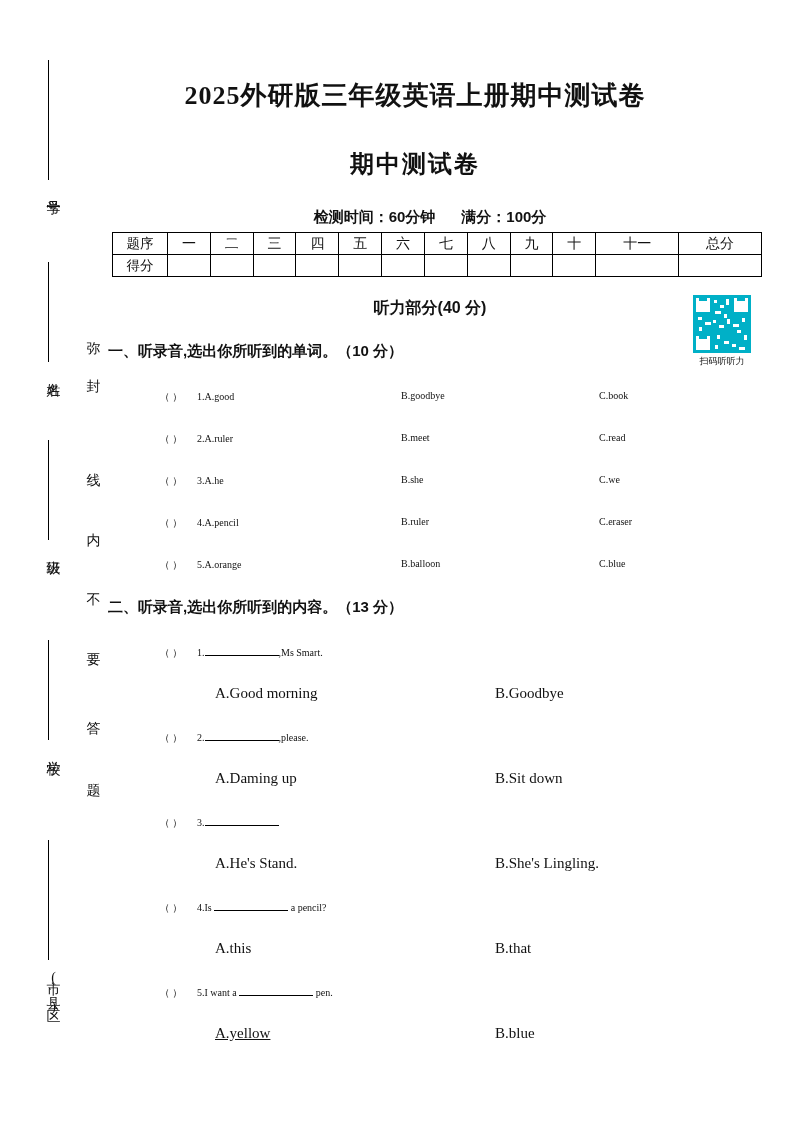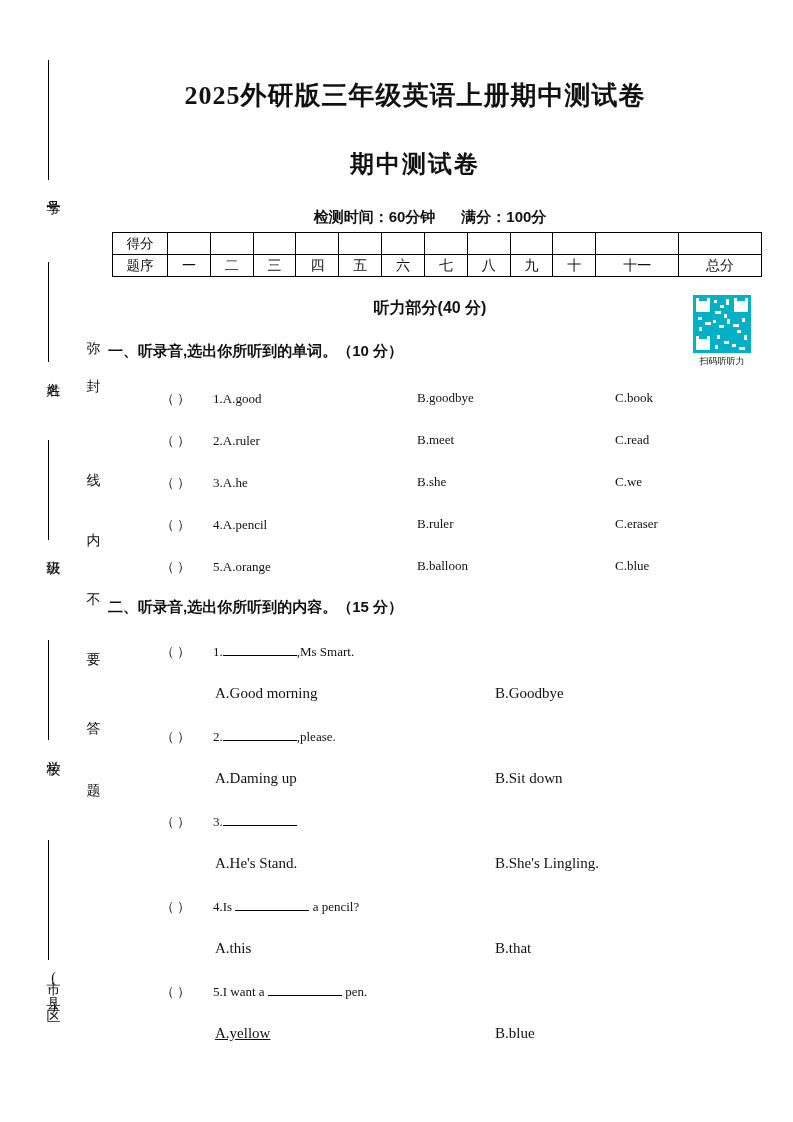--- a/index.html
+++ b/index.html
@@ -145,23 +145,24 @@
   .q-title {
     position: absolute;
     left: 3px;
     font-weight: bold;
     font-size: 15px;
     font-family: "Liberation Sans", sans-serif;
     white-space: nowrap;
   }
   .item-row {
     position: absolute;
-    left: 56px;
-    font-size: 13px;
+    left: 40px;
+    font-size: 10px;
     white-space: nowrap;
+    text-align: center;
   }
   .paren { display: inline-block; width: 52px; }
   .num { display: inline-block; }
   .optA { display: inline-block; }
   .colB { position: absolute; left: 256px; }
   .colC { position: absolute; left: 454px; }
   .sub-row {
     position: absolute;
     left: 110px;
     font-size: 15px;
@@ -207,48 +208,48 @@
   <div class="title-main">2025外研版三年级英语上册期中测试卷</div>
   <div class="title-sub">期中测试卷</div>
 
   <div class="exam-meta">
     <span>检测时间：60分钟</span><span class="gap"></span><span>满分：100分</span>
   </div>
 
   <table class="score-table">
     <tbody>
         <tr>
-      <td class="hdr">得分</td>
-      <td></td>
-      <td></td>
-      <td></td>
-      <td></td>
-      <td></td>
-      <td></td>
-      <td></td>
-      <td></td>
-      <td></td>
-      <td></td>
-      <td></td>
-      <td></td>
-    </tr>
-    <tr>
       <td class="hdr">题序</td>
       <td>一</td>
       <td>二</td>
       <td>三</td>
       <td>四</td>
       <td>五</td>
       <td>六</td>
       <td>七</td>
       <td>八</td>
       <td>九</td>
       <td>十</td>
       <td>十一</td>
       <td>总分</td>
+    </tr>
+    <tr>
+      <td class="hdr">得分</td>
+      <td></td>
+      <td></td>
+      <td></td>
+      <td></td>
+      <td></td>
+      <td></td>
+      <td></td>
+      <td></td>
+      <td></td>
+      <td></td>
+      <td></td>
+      <td></td>
     </tr>
   </tbody>
     </table>
 
   <div class="section-heading">听力部分(40 分)</div>
 
   <div class="qr-wrap">
     <div class="qr-box">
       <div class="cell" style="left:3px;  top:3px;  width:3px;  height:14px;"></div>
       <div class="cell" style="left:14px; top:3px;  width:3px;  height:14px;"></div>
@@ -307,21 +308,21 @@
     <span class="paren">（   ）</span><span class="num">4.</span><span class="optA">A.pencil</span>
     <span class="colB">B.ruler</span>
     <span class="colC">C.eraser</span>
   </div>
   <div class="item-row" style="top:558px;">
     <span class="paren">（   ）</span><span class="num">5.</span><span class="optA">A.orange</span>
     <span class="colB">B.balloon</span>
     <span class="colC">C.blue</span>
   </div>
 
-  <div class="q-title" style="top:598px;">二、听录音,选出你所听到的内容。（15 分）</div>
+  <div class="q-title" style="top:598px;">二、听录音,选出你所听到的内容。（13 分）</div>
 
   <div class="item-row" style="top:642px;">
     <span class="paren">（   ）</span><span class="num">1.</span><span class="blank-line" style="width:74px;"></span><span>,Ms Smart.</span>
   </div>
   <div class="sub-row" style="top:685px;">
     <span>A.Good morning</span>
     <span class="sub-colB">B.Goodbye</span>
   </div>
 
   <div class="item-row" style="top:727px;">

